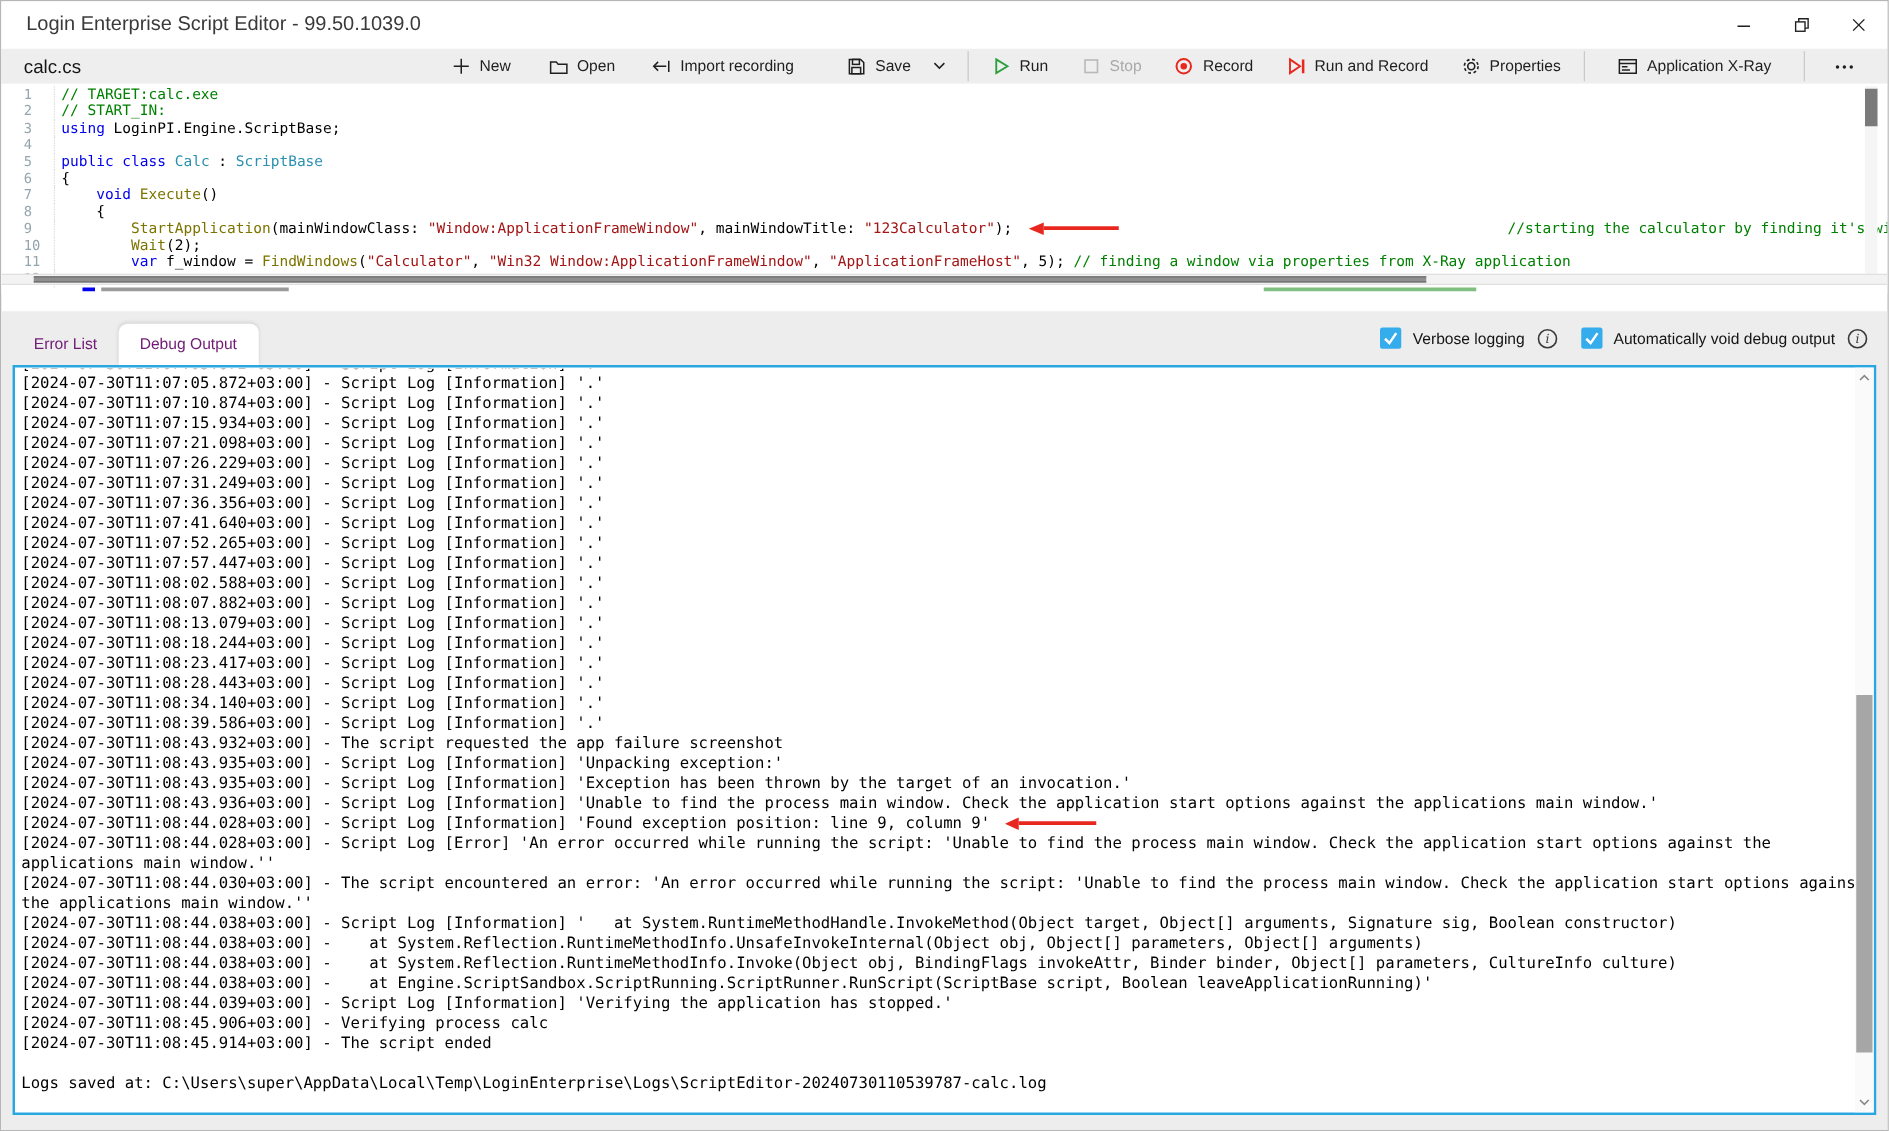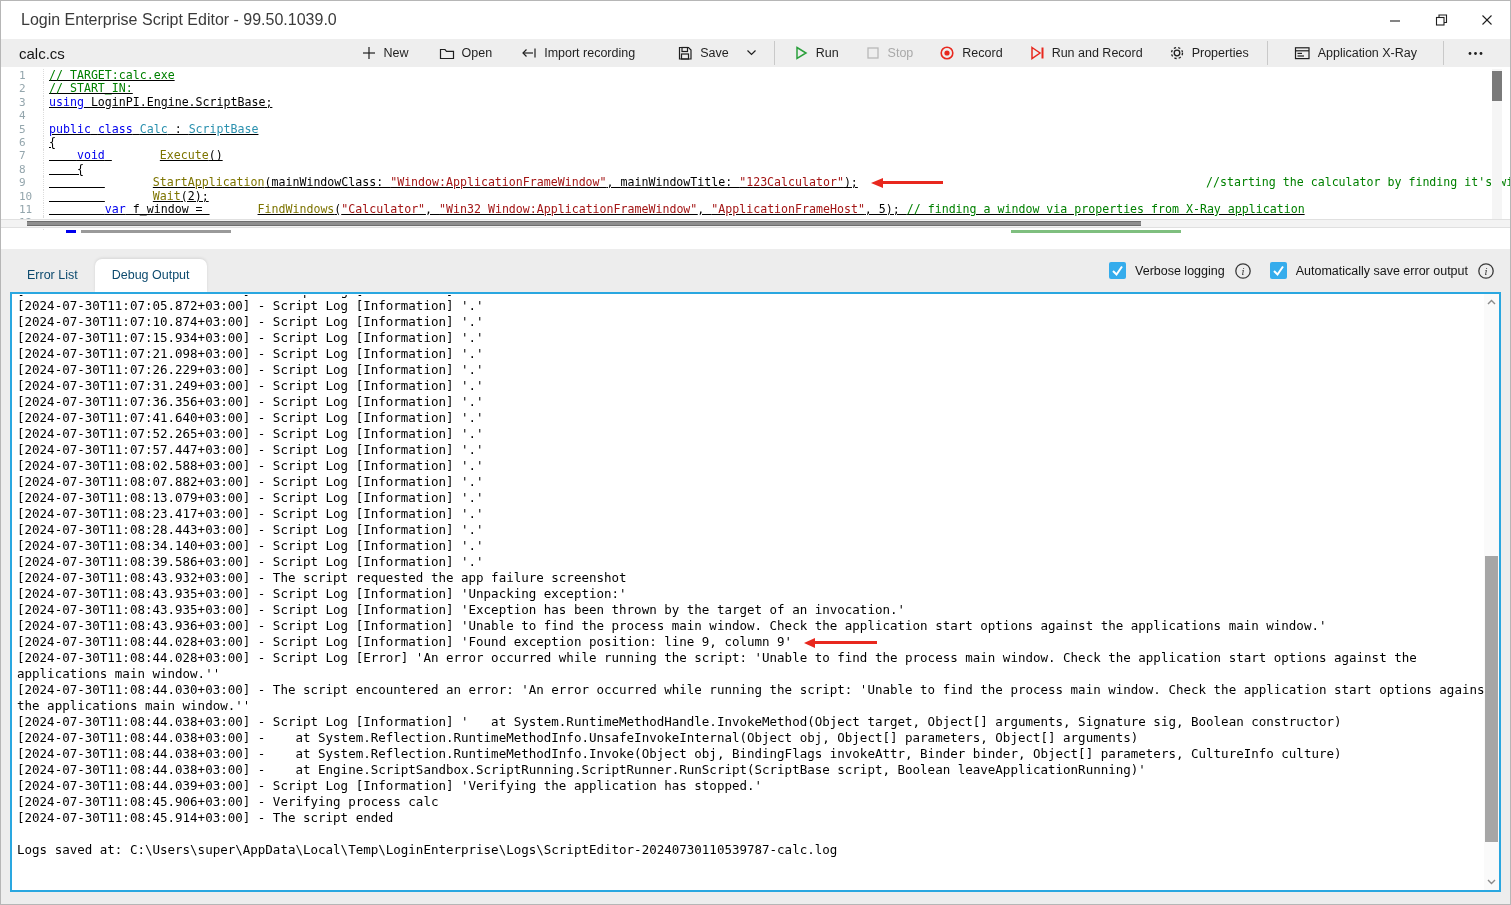--- a/index.html
+++ b/index.html
@@ -24,44 +24,44 @@
   .tbtn svg { flex: none; }
   .tbtn.disabled { color: #a9a9a9; }
   .tb-sep { width: 1px; height: 24px; background: #c9c9c9; margin: 0 9px; }
   .chev-btn { padding: 0 8px; height: 30px; display: flex; align-items: center; }
   .icon-stroke { stroke: #1f1f1f; stroke-width: 1.2; fill: none; }
 
   
   .editor { position: relative; height: 168px; background: #fff; padding-top: 2px; overflow: hidden; }
   .code-line { display: flex; height: 13.4px; line-height: 13.4px; font-family: "DejaVu Sans Mono", monospace; font-size: 11.6px; white-space: pre; position: relative; }
   .lnum { width: 42px; flex: none; padding-left: 18px; color: #94a6ad; font-size: 11px; }
-  .code-text { border-left: 1px dotted #dcdcdc; padding-left: 5px; text-decoration: underline; }
+  .code-text { border-left: 1px dotted #dcdcdc; padding-left: 5px; }
   .tk-p { color: #000; }
   .tk-c { color: var(--comment_green); }
   .tk-k { color: var(--keyword_blue); }
   .tk-y { color: var(--type_teal); }
-  .tk-m { color: var(--method_olive); margin-left: 48px; }
+  .tk-m { color: var(--method_olive); }
   .tk-s { color: var(--string_red); }
   .right-comment { position: absolute; left: 1205px; top: 0; white-space: pre; }
 
   .red-arrow { display: inline-flex; align-items: center; margin-left: 13px; vertical-align: middle; }
   .red-arrow .head { width: 0; height: 0; border-right: 12px solid var(--arrow_red); border-top: 5.5px solid transparent; border-bottom: 5.5px solid transparent; }
   .red-arrow .shaft { width: 60px; height: 3px; background: var(--arrow_red); }
 
   .editor-vthumb { position: absolute; right: 8px; top: 4px; width: 10px; height: 30px; background: #7a7a7a; }
   .editor-vtrack { position: absolute; right: 8px; top: 2px; width: 10px; height: 150px; background: #f5f5f5; }
   .editor-hscroll { position: absolute; left: 0; right: 0; bottom: 7px; height: 9px; background: #f3f3f3; border-top: 1px solid #e0e0e0; border-bottom: 1px solid #e0e0e0; }
   .editor-hthumb { position: absolute; left: 26px; top: 1px; width: 1114px; height: 5px; background: #8f8f8f; border-top: 1px solid #6e6e6e; border-bottom: 1px solid #6e6e6e; }
   .clipped-code { position: absolute; left: 0; right: 0; bottom: 0; height: 6px; overflow: hidden; }
   .clipped-code .frag { position: absolute; top: 1px; height: 3px; }
 
   
   .bottom { position: absolute; top: 248px; left: 0; right: 0; bottom: 0; background: #ededed; }
   .tabstrip { height: 43px; display: flex; align-items: flex-end; padding: 0 9px; position: relative; }
-  .tab { font-size: 12.5px; color: #0c4a6e; padding: 9px 17px 10px 17px; }
+  .tab { font-size: 12.5px; color: #701a75; padding: 9px 17px 10px 17px; }
   .tab.active { background: #fff; border-radius: 7px 7px 0 0; box-shadow: 0 -1px 3px rgba(0,0,0,0.10); }
   .options { position: absolute; right: 15px; top: 50%; transform: translateY(-50%); display: flex; align-items: center; font-size: 12.5px; color: #141414; text-align: right; }
   .checkbox { width: 17px; height: 17px; background: var(--checkbox_blue); border-radius: 2px; display: flex; align-items: center; justify-content: center; margin-right: 9px; }
   .opt-label { margin-right: 9px; }
   .info-icon { margin-right: 18px; display: flex; align-items: center; }
 
   
   .logpanel { position: absolute; top: 43px; left: 9px; right: 9px; bottom: 12px; background: #fff; border: 2px solid var(--accent_blue); overflow: hidden; }
   .loglines { padding: 1px 0 16px 5px; font-family: "DejaVu Sans Mono", monospace; font-size: 12.5px; line-height: 16px; color: #000; }
   .log-line { white-space: pre; height: 16px; overflow: hidden; }
@@ -241,21 +241,21 @@
           <svg width="18" height="18">
               <circle cx="9" cy="9" r="7.2" fill="none" stroke="#3a3a3a" stroke-width="1.3"></circle>
               <text x="9" y="12.6" text-anchor="middle" font-size="10" font-style="italic" font-family="DejaVu Serif, serif" fill="#3a3a3a">i</text>
             </svg>
         </span>
         <span class="checkbox">
           <svg width="13" height="13">
               <polyline points="2,7 5.5,10.5 11,2.5" stroke="#fff" stroke-width="2" fill="none"></polyline>
             </svg>
         </span>
-        <span class="opt-label">Automatically save error output</span>
+        <span class="opt-label">Automatically void debug output</span>
         <span class="info-icon" style="margin-right:0">
           <svg width="18" height="18">
               <circle cx="9" cy="9" r="7.2" fill="none" stroke="#3a3a3a" stroke-width="1.3"></circle>
               <text x="9" y="12.6" text-anchor="middle" font-size="10" font-style="italic" font-family="DejaVu Serif, serif" fill="#3a3a3a">i</text>
             </svg>
         </span>
       </div>
     </div>
 
     <div class="logpanel">
@@ -268,20 +268,21 @@
             <div class="log-line"><span>[2024-07-30T11:07:21.098+03:00] - Script Log [Information] '.'</span></div>
             <div class="log-line"><span>[2024-07-30T11:07:26.229+03:00] - Script Log [Information] '.'</span></div>
             <div class="log-line"><span>[2024-07-30T11:07:31.249+03:00] - Script Log [Information] '.'</span></div>
             <div class="log-line"><span>[2024-07-30T11:07:36.356+03:00] - Script Log [Information] '.'</span></div>
             <div class="log-line"><span>[2024-07-30T11:07:41.640+03:00] - Script Log [Information] '.'</span></div>
             <div class="log-line"><span>[2024-07-30T11:07:52.265+03:00] - Script Log [Information] '.'</span></div>
             <div class="log-line"><span>[2024-07-30T11:07:57.447+03:00] - Script Log [Information] '.'</span></div>
             <div class="log-line"><span>[2024-07-30T11:08:02.588+03:00] - Script Log [Information] '.'</span></div>
             <div class="log-line"><span>[2024-07-30T11:08:07.882+03:00] - Script Log [Information] '.'</span></div>
             <div class="log-line"><span>[2024-07-30T11:08:13.079+03:00] - Script Log [Information] '.'</span></div>
+            <div class="log-line"><span>[2024-07-30T11:08:18.244+03:00] - Script Log [Information] '.'</span></div>
             <div class="log-line"><span>[2024-07-30T11:08:23.417+03:00] - Script Log [Information] '.'</span></div>
             <div class="log-line"><span>[2024-07-30T11:08:28.443+03:00] - Script Log [Information] '.'</span></div>
             <div class="log-line"><span>[2024-07-30T11:08:34.140+03:00] - Script Log [Information] '.'</span></div>
             <div class="log-line"><span>[2024-07-30T11:08:39.586+03:00] - Script Log [Information] '.'</span></div>
             <div class="log-line"><span>[2024-07-30T11:08:43.932+03:00] - The script requested the app failure screenshot</span></div>
             <div class="log-line"><span>[2024-07-30T11:08:43.935+03:00] - Script Log [Information] 'Unpacking exception:'</span></div>
             <div class="log-line"><span>[2024-07-30T11:08:43.935+03:00] - Script Log [Information] 'Exception has been thrown by the target of an invocation.'</span></div>
             <div class="log-line"><span>[2024-07-30T11:08:43.936+03:00] - Script Log [Information] 'Unable to find the process main window. Check the application start options against the applications main window.'</span></div>
             <div class="log-line"><span>[2024-07-30T11:08:44.028+03:00] - Script Log [Information] 'Found exception position: line 9, column 9'</span><span class="red-arrow"><span class="head"></span><span class="shaft"></span></span></div>
             <div class="log-line"><span>[2024-07-30T11:08:44.028+03:00] - Script Log [Error] 'An error occurred while running the script: 'Unable to find the process main window. Check the application start options against the</span></div>

